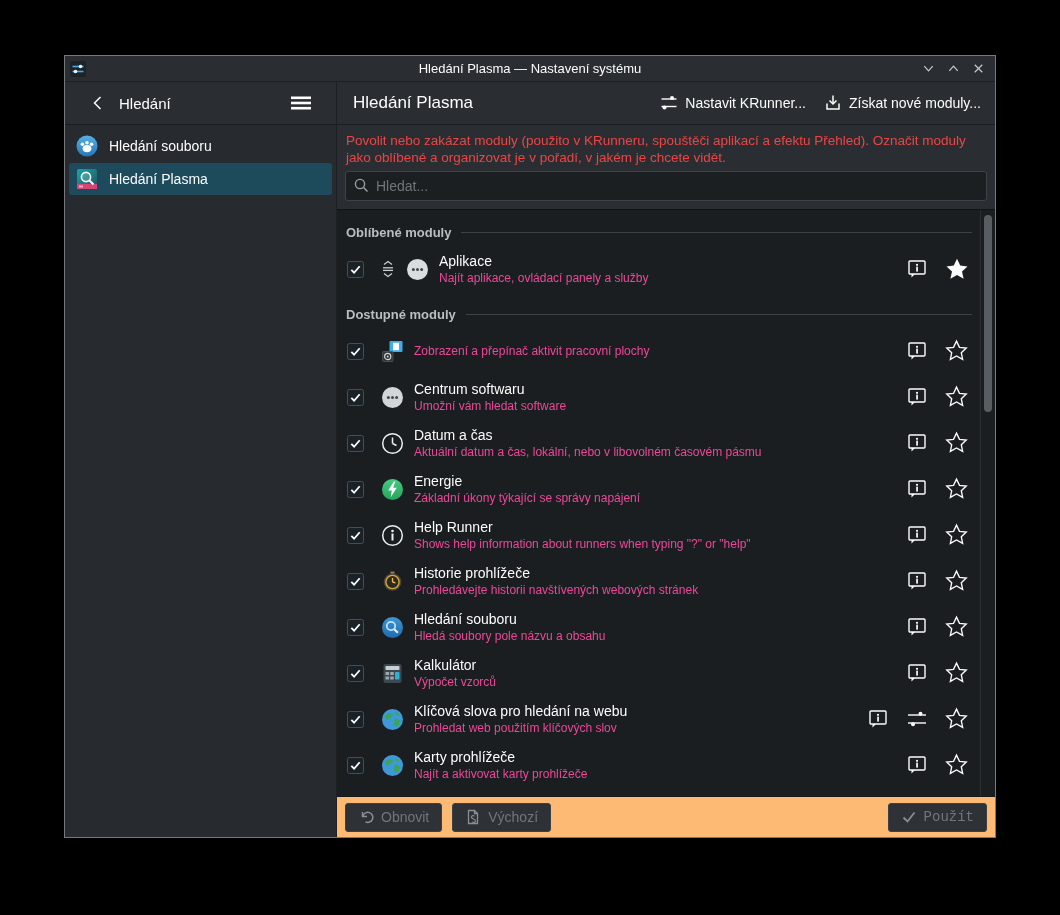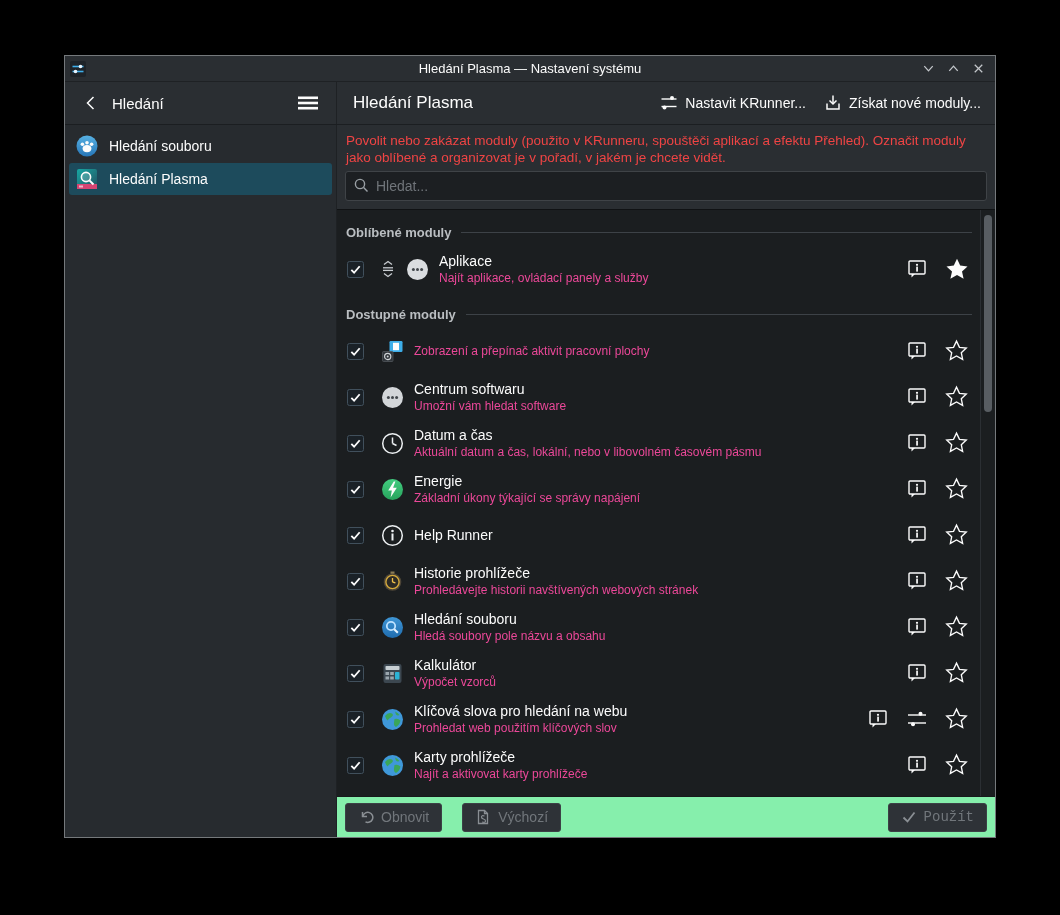--- a/index.html
+++ b/index.html
@@ -26,21 +26,21 @@
   .titlebar .title{
     position:absolute; left:0; right:0; text-align:center;
     font-size:13px; color:#fcfcfc; pointer-events:none;
   }
   .titlebar .controls{ margin-left:auto; display:flex; align-items:center; gap:7px; padding-right:8px; z-index:2; }
   .tbtn{ width:18px; height:18px; display:inline-flex; align-items:center; justify-content:center; }
   
   .header-strip{ height:43px; flex:0 0 43px; display:flex; background:#2a2e32; border-bottom:1px solid #1b1e21; }
   .side-header{
     width:272px; flex:0 0 272px; border-right:1px solid #1e2124;
-    display:flex; align-items:center; padding:0 17px; gap:12px;
+    display:flex; align-items:center; padding:0 24px; gap:12px;
   }
   .side-header .back{ width:18px; height:18px; display:inline-flex; }
   .side-header .label{ font-size:15px; flex:1; }
   .side-header .burger{ width:22px; height:18px; display:inline-flex; align-items:center; }
   .main-header{
     flex:1; display:flex; align-items:center; padding:0 14px 0 16px; gap:18px;
   }
   .main-header .ptitle{ font-size:17px; flex:1; white-space:nowrap; }
   .toolbtn{ display:flex; align-items:center; gap:7px; font-size:14px; color:#fcfcfc; white-space:nowrap; }
   .toolbtn .ticon{ width:18px; height:18px; display:inline-flex; }
@@ -91,22 +91,22 @@
   .scroll-gutter{
     position:absolute; top:0; right:0; bottom:0; width:15px;
     border-left:1px solid #2b2f33; background:#1b1e20;
   }
   .scroll-thumb{
     position:absolute; top:5px; left:3px; width:8px; height:197px;
     border-radius:4px; background:#585d62;
   }
   
   .footer{
-    flex:0 0 41px; height:41px; background:#86efac; border-top:1px solid #17191b;
-    display:flex; align-items:center; padding:0 8px; gap:20px;
+    flex:0 0 41px; height:41px; background:#fdba74; border-top:1px solid #17191b;
+    display:flex; align-items:center; padding:0 8px; gap:10px;
   }
   .fbtn{
     height:29px; display:inline-flex; align-items:center; gap:7px; padding:0 12px;
     background:#2e3237; border:1px solid #3c4146; border-radius:3px;
     font-size:14px; color:#71767b;
   }
   .fbtn .ficon{ width:16px; height:16px; display:inline-flex; }
   .fbtn.apply{ margin-left:auto;font-family:Liberation Mono, monospace; }
 </style>
 </head>
@@ -438,20 +438,21 @@
               </span>
             <span class="ricon">
               <svg viewBox="0 0 23 23" width="23" height="23">
                   <circle cx="11.5" cy="11.5" r="9.8" fill="none" stroke="#eceff1" stroke-width="1.5"></circle>
                   <circle cx="11.5" cy="7" r="1.3" fill="#eceff1"></circle>
                   <rect x="10.5" y="9.5" width="2" height="7" fill="#eceff1"></rect>
                 </svg>
             </span>
             <span class="rtext">
               <span class="rtitle" style="display:block">Help Runner</span>
+              <span class="rsub" style="display:block">Shows help information about runners when typing "?" or "help"</span>
             </span>
             <span class="raction">
                 <svg viewBox="0 0 22 22" width="22" height="22">
                   <rect x="3" y="3" width="16" height="13" rx="1" fill="none" stroke="#fcfcfc" stroke-width="1.4"></rect>
                   <path d="M5.5,16 L5.5,19.5 L9,16" fill="#fcfcfc"></path>
                   <circle cx="11" cy="6.8" r="1.1" fill="#fcfcfc"></circle>
                   <rect x="10.2" y="8.6" width="1.7" height="5" fill="#fcfcfc"></rect>
                 </svg>
               </span>
             <span class="raction star">

